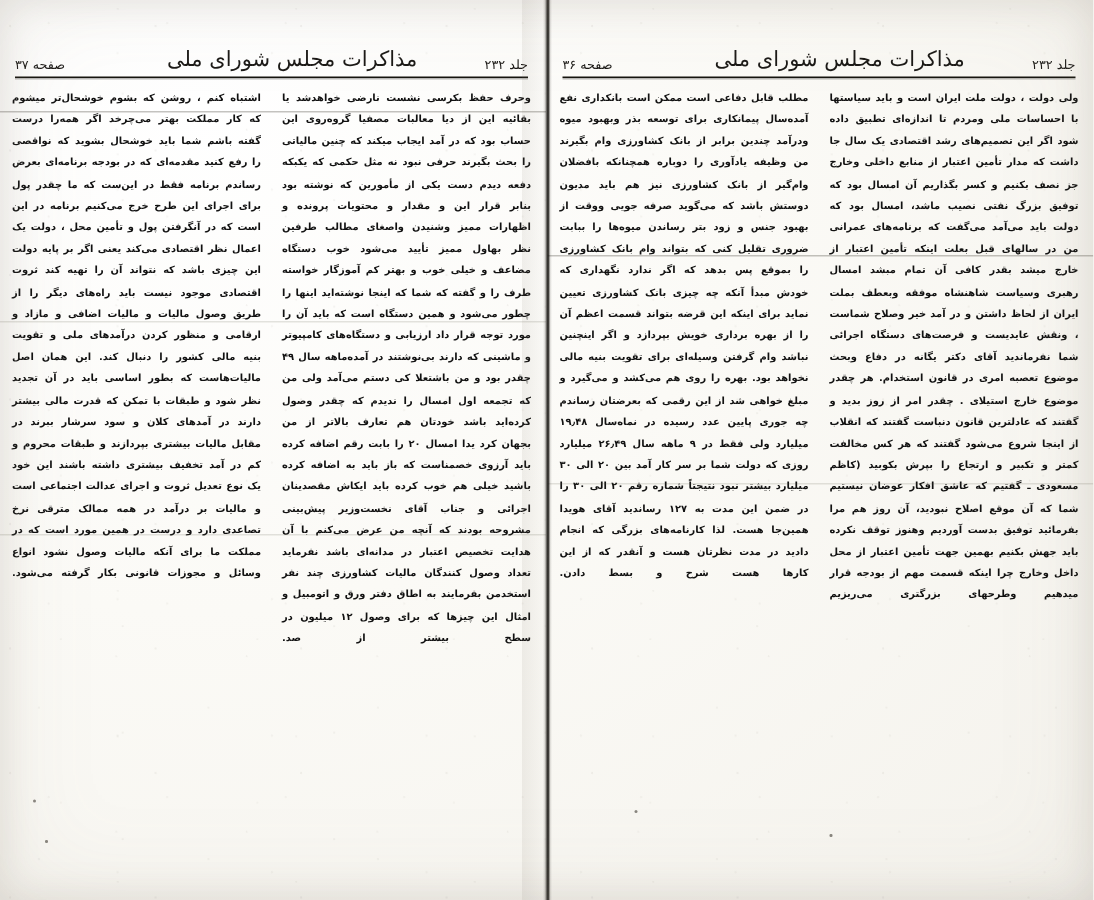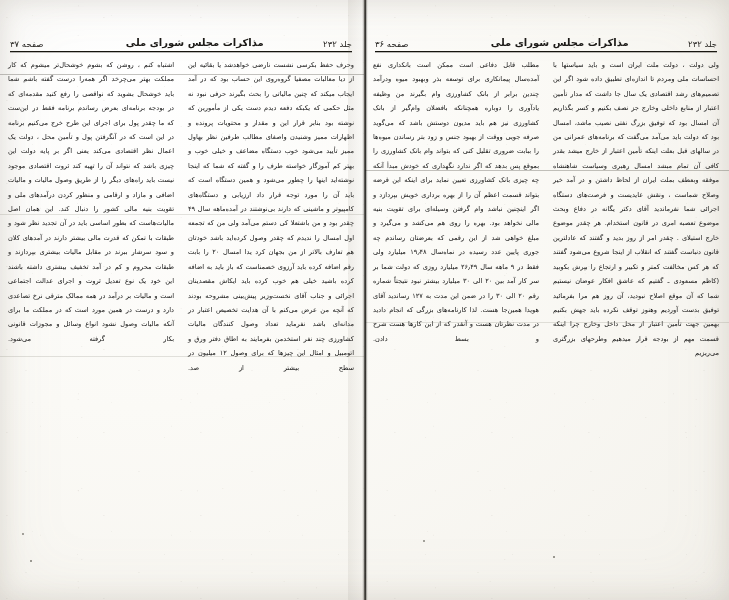--- a/index.html
+++ b/index.html
@@ -75,21 +75,21 @@
   }
   .rh-row{
     display:flex;align-items:flex-end;justify-content:space-between;
     height:19px;
     font-size:8.5px;
     color:#1c1a17;
     letter-spacing:.2px;
   }
   .rh-side{ white-space:nowrap; font-weight:400; }
   .rh-center{
-    white-space:nowrap;font-weight:700;font-size:10px;
+    white-space:nowrap;font-weight:400;font-size:14px;
     transform:translateY(-1px);
     margin-left:23px;
   }
   .rh-rule{
     margin-top:2px;
     height:0;
     border-top:1.6px solid #16150f;
     box-shadow:0 1px 0 rgba(30,28,22,.30);
   }
 
@@ -98,20 +98,21 @@
     position:absolute;
     top:58px;left:8px;right:10px;bottom:6px;
     display:flex;
     flex-direction:row;       
     gap:14px;
   }
   .col{
     flex:1 1 0;
     min-width:0;
     position:relative;
+    font-weight:bold;
   }
 
   
   .ink{
     font-family:"DejaVu Sans","Liberation Sans",sans-serif;
     font-size:6.6px;
     line-height:14.4px;
     text-align:justify;
     text-align-last:justify;
     color:#100f0b;

